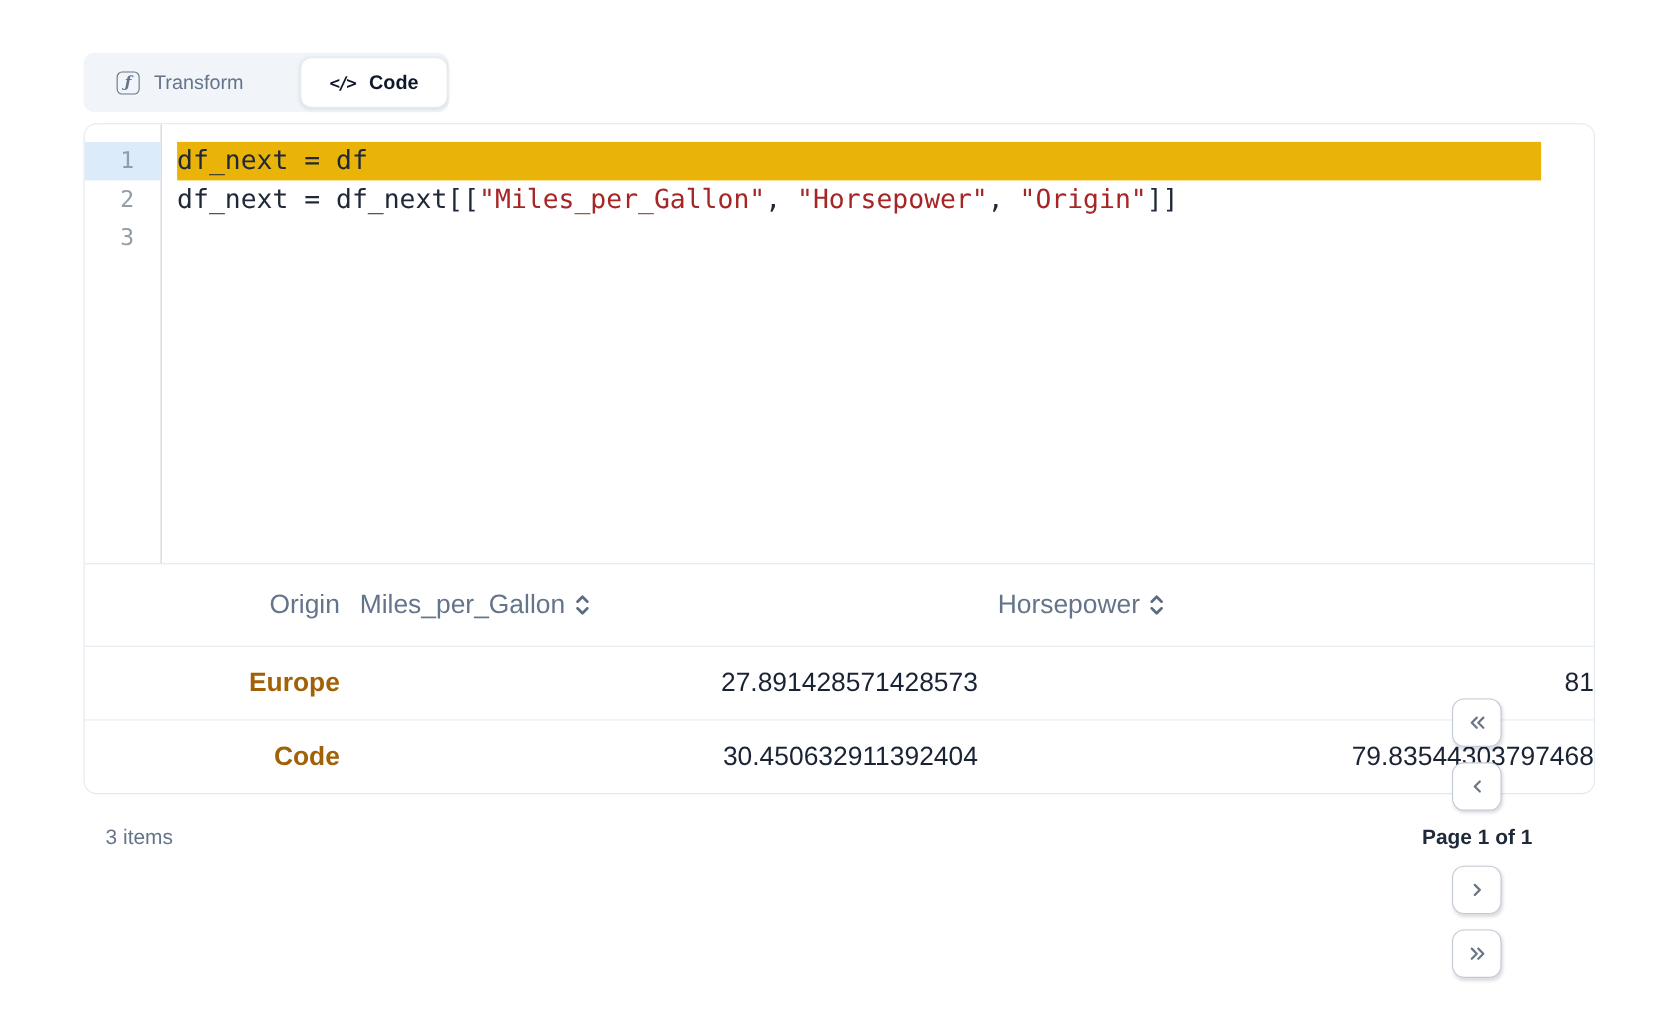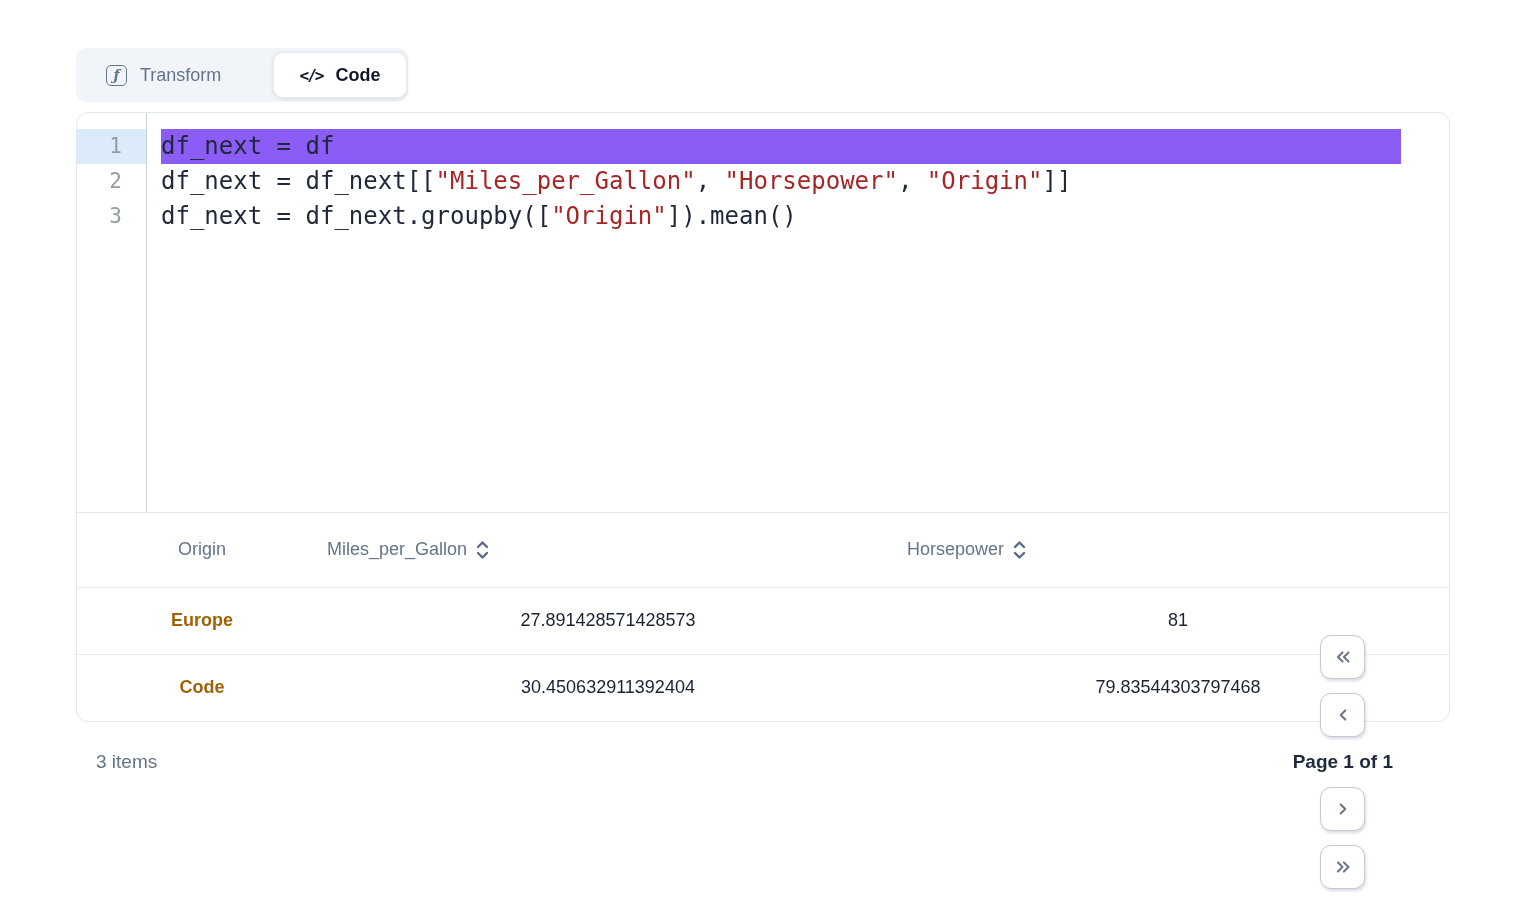--- a/index.html
+++ b/index.html
@@ -27,27 +27,27 @@
 
   
   .editor { display:flex; height:400px; border-bottom:1.5px solid #e2e8f0;
     font-family:"DejaVu Sans Mono","Liberation Mono",monospace; }
   .gutter { width:70px; padding-top:16px; border-right:1px solid #c9d1d9; }
   .ln { height:35px; line-height:35px; text-align:right; padding-right:24px;
     font-size:21px; color:#949ca6; }
   .ln.active { background:#dcebfa; }
   .code { flex:1; padding:16px 48px 0 14px; }
   .code-line { height:35px; line-height:35px; font-size:24px; white-space:pre; color:#1e2838; }
-  .code-line.active { background:#8b5cf6; }
+  .code-line.active { background:#eab308; }
   .tok-string { color:#a62626; }
 
   
   table { width:100%; border-collapse:collapse; table-layout:fixed; }
   col.c1 { width:232px; } col.c2 { width:580px; }
-  th, td { text-align:center; padding-left:18px; font-size:18px; vertical-align:middle; }
+  th, td { text-align:right; padding-left:18px; font-size:24px; vertical-align:middle; }
   thead tr { height:74px; }
   tbody tr { height:67px; }
   th { color:#64748b; font-weight:400; border-bottom:1px solid #e7ebf0; }
   tbody tr:not(:last-child) td { border-bottom:1px solid #e7ebf0; }
   td { color:#1a2334; }
   td.rowhead { font-weight:700; color:#a16207; }
   .th-inner { display:flex; align-items:center; gap:8px; }
   .sort-icon { display:inline-flex; color:#5b6b80; cursor:pointer; }
 
   
@@ -81,21 +81,20 @@
 
     <div class="editor">
       <div class="gutter">
         <div class="ln active">1</div>
         <div class="ln">2</div>
         <div class="ln">3</div>
       </div>
       <div class="code">
         <div class="code-line active"><span>df_next = df</span></div>
         <div class="code-line"><span>df_next = df_next[[</span><span class="tok-string">"Miles_per_Gallon"</span><span>, </span><span class="tok-string">"Horsepower"</span><span>, </span><span class="tok-string">"Origin"</span><span>]]</span></div>
-        <div class="code-line"><span>df_next = df_next.groupby([</span><span class="tok-string">"Origin"</span><span>]).mean()</span></div>
       </div>
     </div>
 
     <table>
       <colgroup>
           <col class="c1">
           <col class="c2">
           <col>
         </colgroup>
       <thead>

